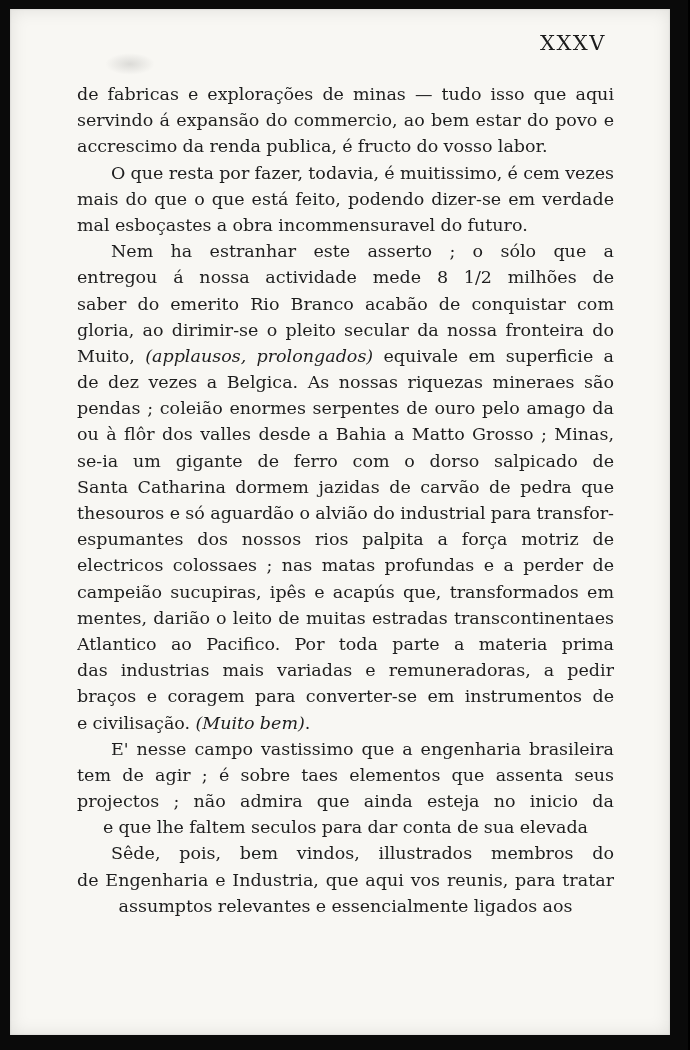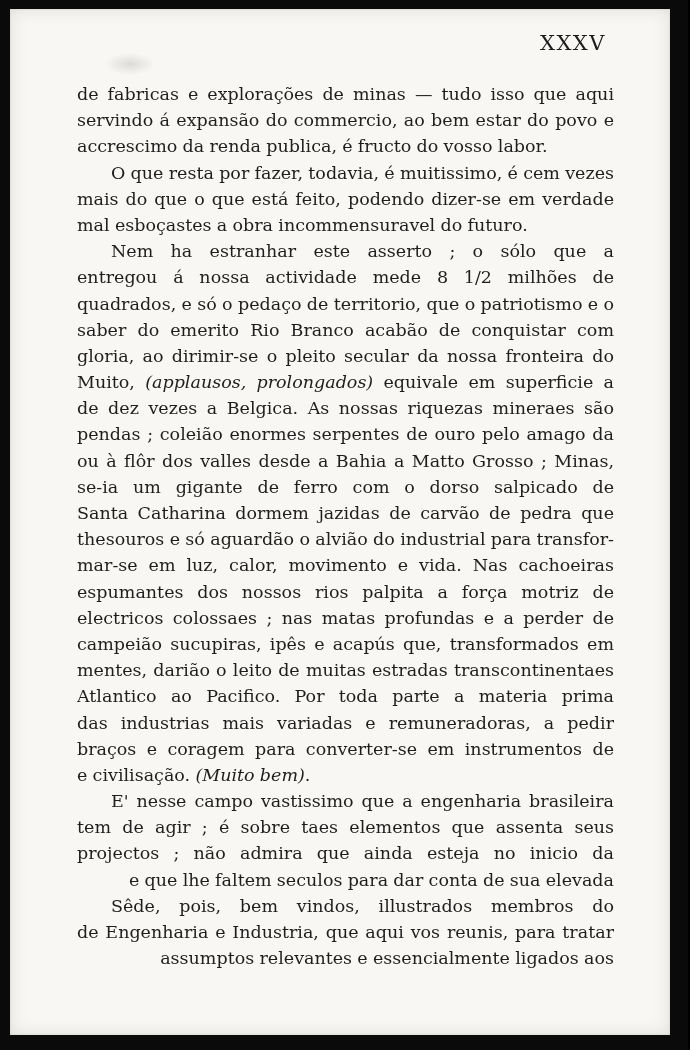--- a/index.html
+++ b/index.html
@@ -57,21 +57,21 @@
   .line {
     height: 26.2px;
     line-height: 26.2px;
     overflow: hidden;
     text-align: justify;
     text-align-last: justify;
     white-space: normal;
     margin-left: 14px;
   }
   .line.last {
-    text-align: right;
+    text-align: center;
     text-align-last: left;
   }
   .line.indent {
     padding-left: 34px;
   }
   .seg.italic {
     font-style: italic;
   }
 </style>
 </head>
@@ -88,31 +88,29 @@
           <div class="line last"><span class="seg">accrescimo da renda publica, é fructo do vosso labor.</span></div>
         </div>
         <div class="paragraph">
           <div class="line indent"><span class="seg">O que resta por fazer, todavia, é muitissimo, é cem vezes</span></div>
           <div class="line"><span class="seg">mais do que o que está feito, podendo dizer-se em verdade que</span></div>
           <div class="line last"><span class="seg">mal esboçastes a obra incommensuravel do futuro.</span></div>
         </div>
         <div class="paragraph">
           <div class="line indent"><span class="seg">Nem ha estranhar este asserto ; o sólo que a Providencia</span></div>
           <div class="line"><span class="seg">entregou á nossa actividade mede 8 1/2 milhões de kilometros</span></div>
-          <div class="line"><span class="seg">quadrados, e só o pedaço de territorio, que o patriotismo e o</span></div>
           <div class="line"><span class="seg">saber do emerito Rio Branco acabão de conquistar com tanta</span></div>
           <div class="line"><span class="seg">gloria, ao dirimir-se o pleito secular da nossa fronteira do</span></div>
           <div class="line"><span class="seg">Muito, </span><span class="seg italic">(applausos, prolongados)</span><span class="seg"> equivale em superficie a mais</span></div>
           <div class="line"><span class="seg">de dez vezes a Belgica. As nossas riquezas mineraes são estu-</span></div>
           <div class="line"><span class="seg">pendas ; coleião enormes serpentes de ouro pelo amago da terra</span></div>
           <div class="line"><span class="seg">ou à flôr dos valles desde a Bahia a Matto Grosso ; Minas, dir-</span></div>
           <div class="line"><span class="seg">se-ia um gigante de ferro com o dorso salpicado de esmeraldas,</span></div>
           <div class="line"><span class="seg">Santa Catharina dormem jazidas de carvão de pedra que valem</span></div>
           <div class="line"><span class="seg">thesouros e só aguardão o alvião do industrial para transfor-</span></div>
-          <div class="line"><span class="seg">mar-se em luz, calor, movimento e vida. Nas cachoeiras</span></div>
           <div class="line"><span class="seg">espumantes dos nossos rios palpita a força motriz de geradores</span></div>
           <div class="line"><span class="seg">electricos colossaes ; nas matas profundas e a perder de vista</span></div>
           <div class="line"><span class="seg">campeião sucupiras, ipês e acapús que, transformados em dor-</span></div>
           <div class="line"><span class="seg">mentes, darião o leito de muitas estradas transcontinentaes do</span></div>
           <div class="line"><span class="seg">Atlantico ao Pacifico. Por toda parte a materia prima preciosa</span></div>
           <div class="line"><span class="seg">das industrias mais variadas e remuneradoras, a pedir capitaes,</span></div>
           <div class="line"><span class="seg">braços e coragem para converter-se em instrumentos de riqueza</span></div>
           <div class="line last"><span class="seg">e civilisação. </span><span class="seg italic">(Muito bem)</span><span class="seg">.</span></div>
         </div>
         <div class="paragraph">

